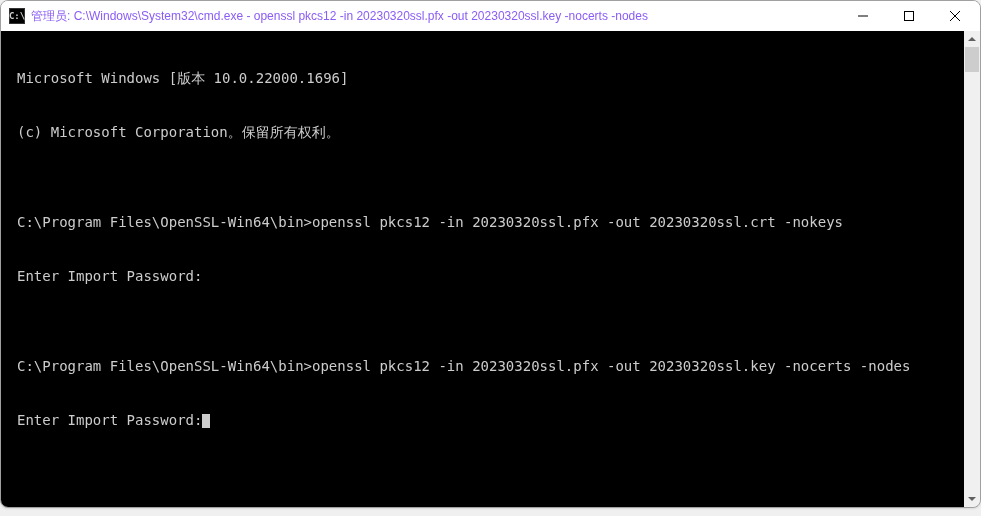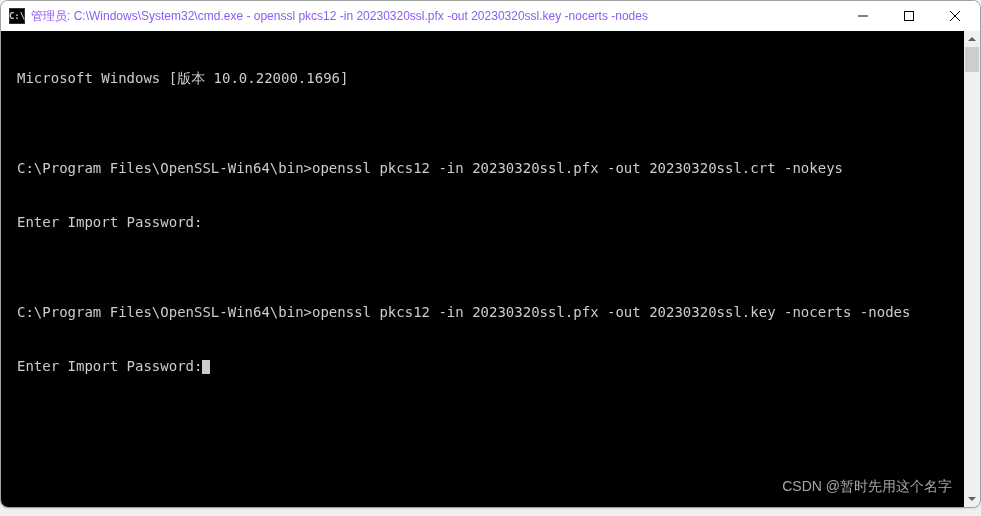--- a/index.html
+++ b/index.html
@@ -168,20 +168,21 @@
       <button class="win-btn close">
         <svg viewBox="0 0 10 10">
             <line x1="0" y1="0" x2="10" y2="10" stroke="#000" stroke-width="1"></line>
             <line x1="10" y1="0" x2="0" y2="10" stroke="#000" stroke-width="1"></line>
           </svg>
       </button>
     </div>
   </div>
   <div class="terminal">
     <div class="terminal-line">Microsoft Windows [版本 10.0.22000.1696]</div>
+    <div class="terminal-line">(c) Microsoft Corporation。保留所有权利。</div>
     <div class="terminal-line"></div>
     <div class="terminal-line">C:\Program Files\OpenSSL-Win64\bin&gt;openssl pkcs12 -in 20230320ssl.pfx -out 20230320ssl.crt -nokeys</div>
     <div class="terminal-line">Enter Import Password:</div>
     <div class="terminal-line"></div>
     <div class="terminal-line">C:\Program Files\OpenSSL-Win64\bin&gt;openssl pkcs12 -in 20230320ssl.pfx -out 20230320ssl.key -nocerts -nodes</div>
     <div class="terminal-line"><span>Enter Import Password:</span><span class="cursor"></span></div>
 
     <div class="scrollbar">
       <div class="scrollbar-btn up">
         <svg width="8" height="4" viewBox="0 0 8 4">
@@ -190,15 +191,14 @@
       </div>
       <div class="scrollbar-track">
         <div class="scrollbar-thumb"></div>
       </div>
       <div class="scrollbar-btn down">
         <svg width="8" height="4" viewBox="0 0 8 4">
             <polygon points="4,4 8,0 0,0" fill="#606060"></polygon>
           </svg>
       </div>
     </div>
-    <div class="watermark">CSDN @暂时先用这个名字</div>
   </div>
 </div>
 
 </body></html>

